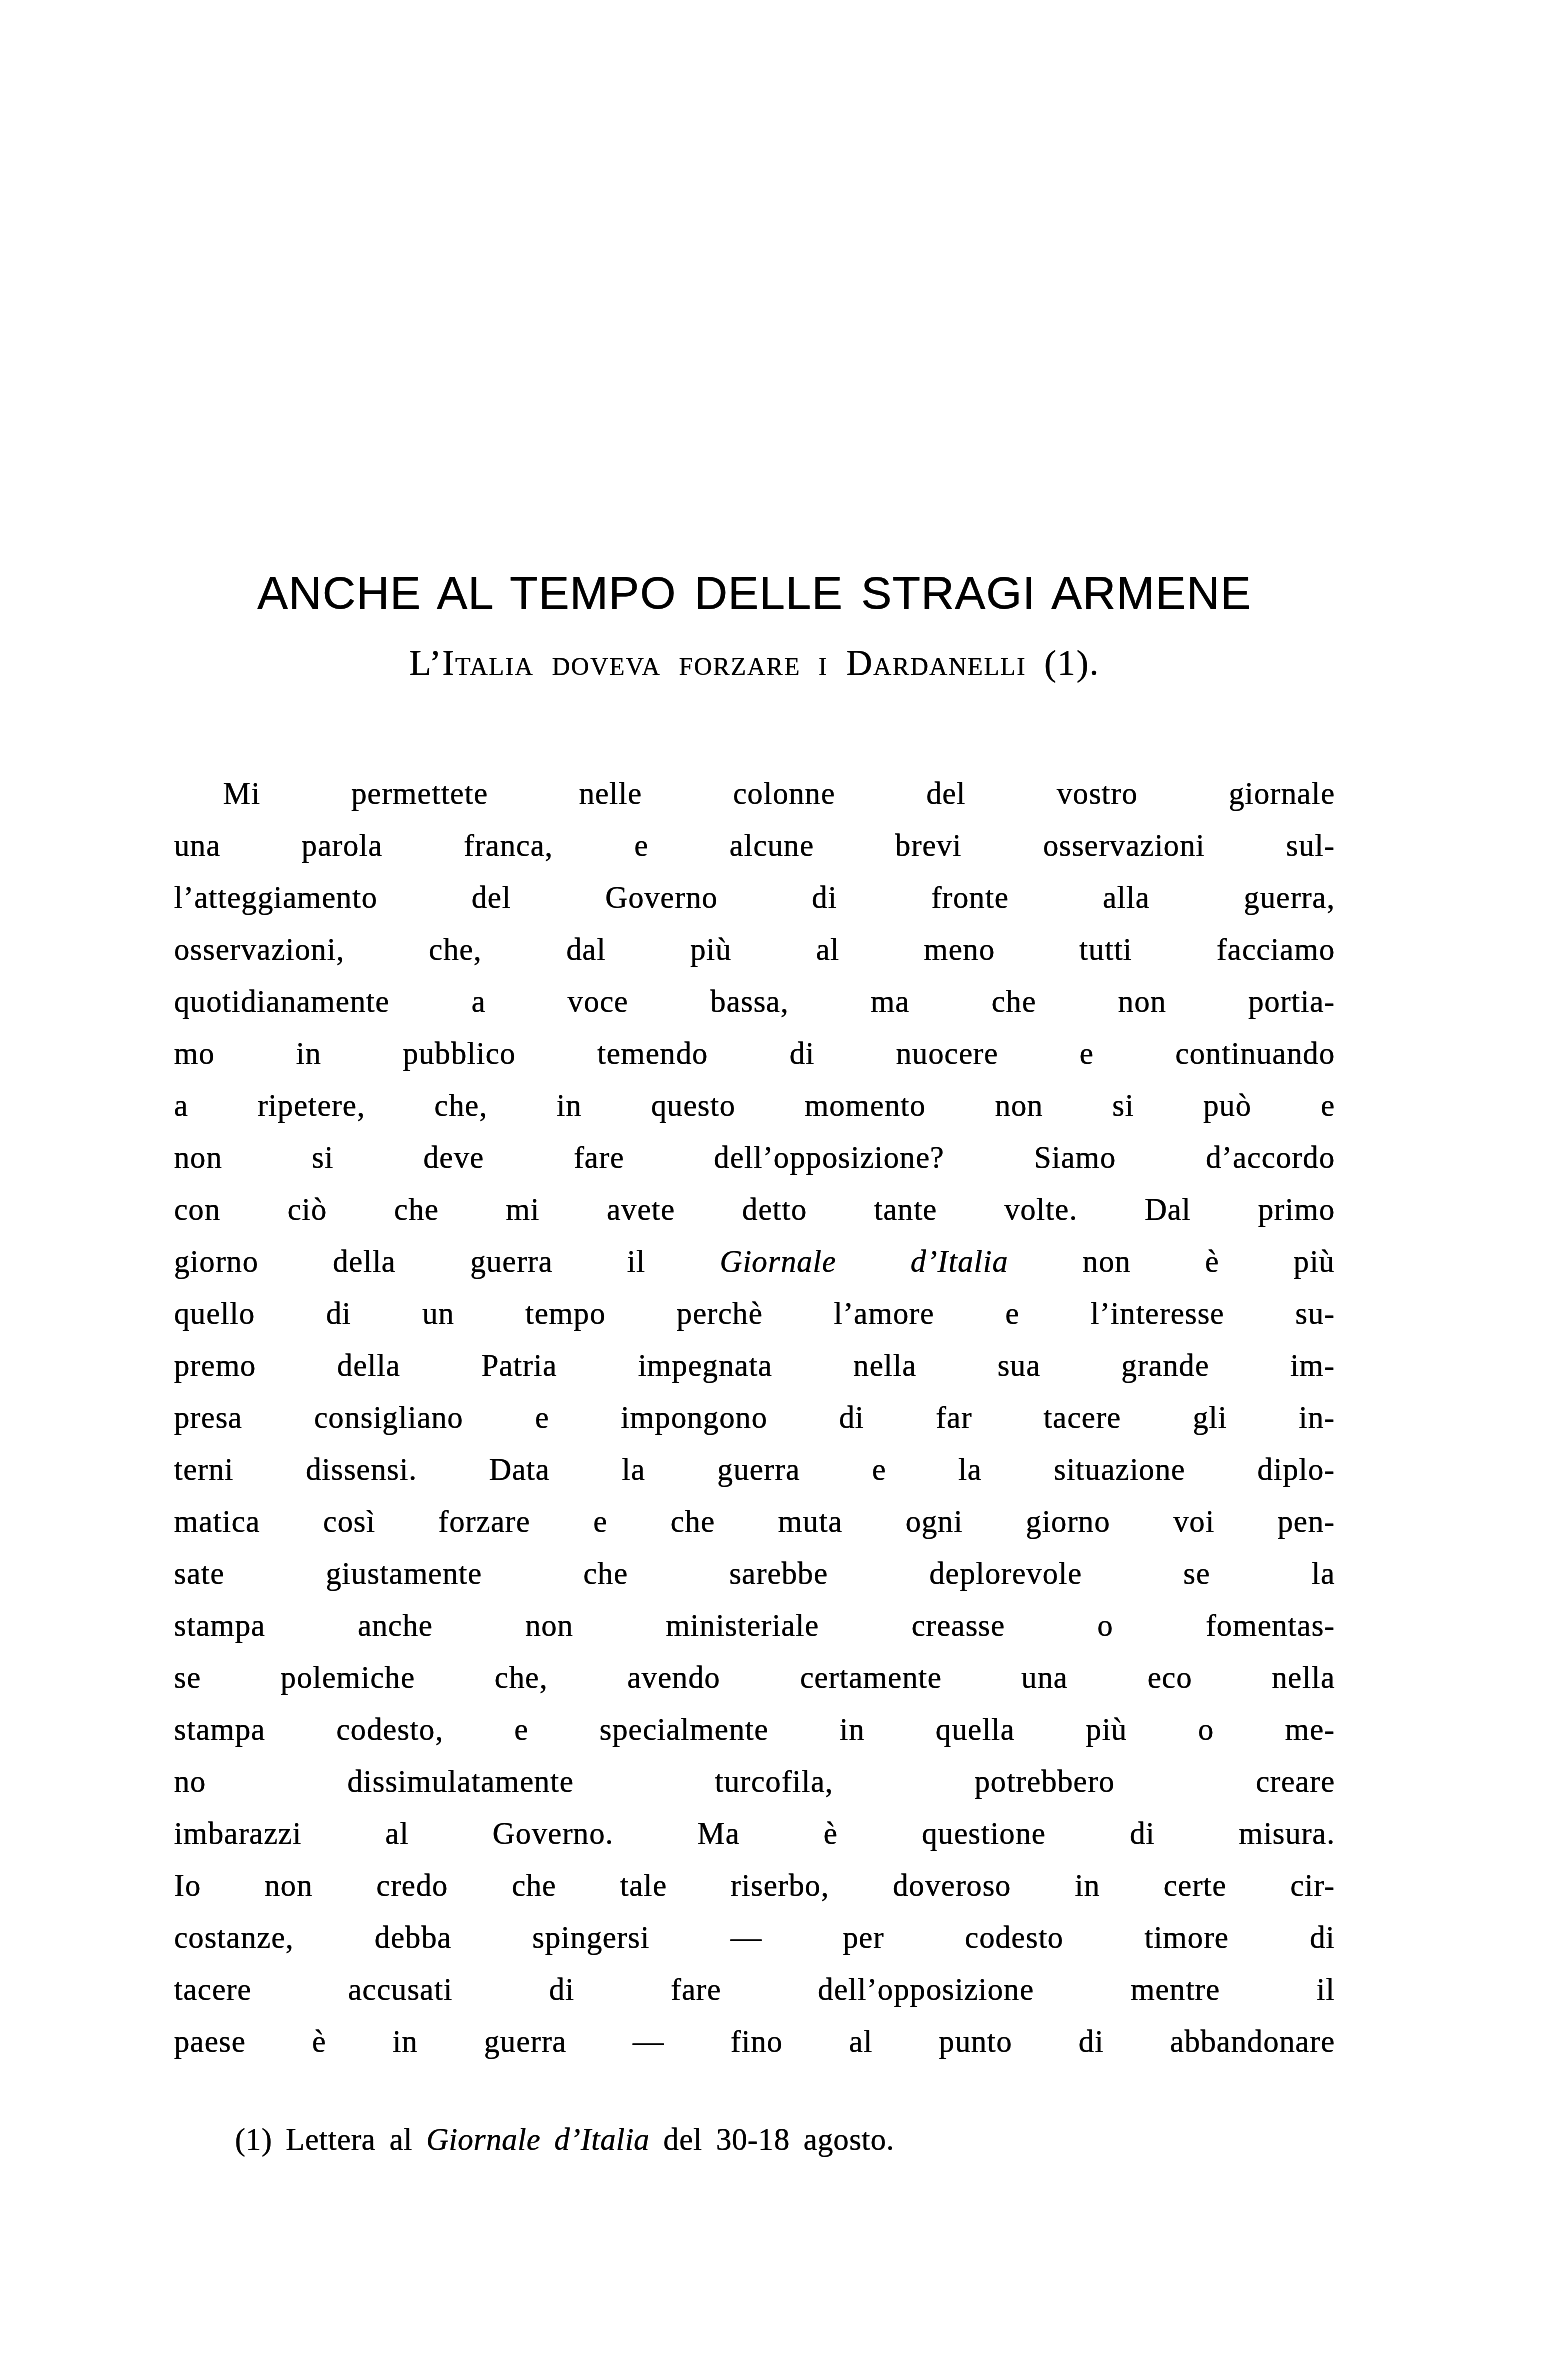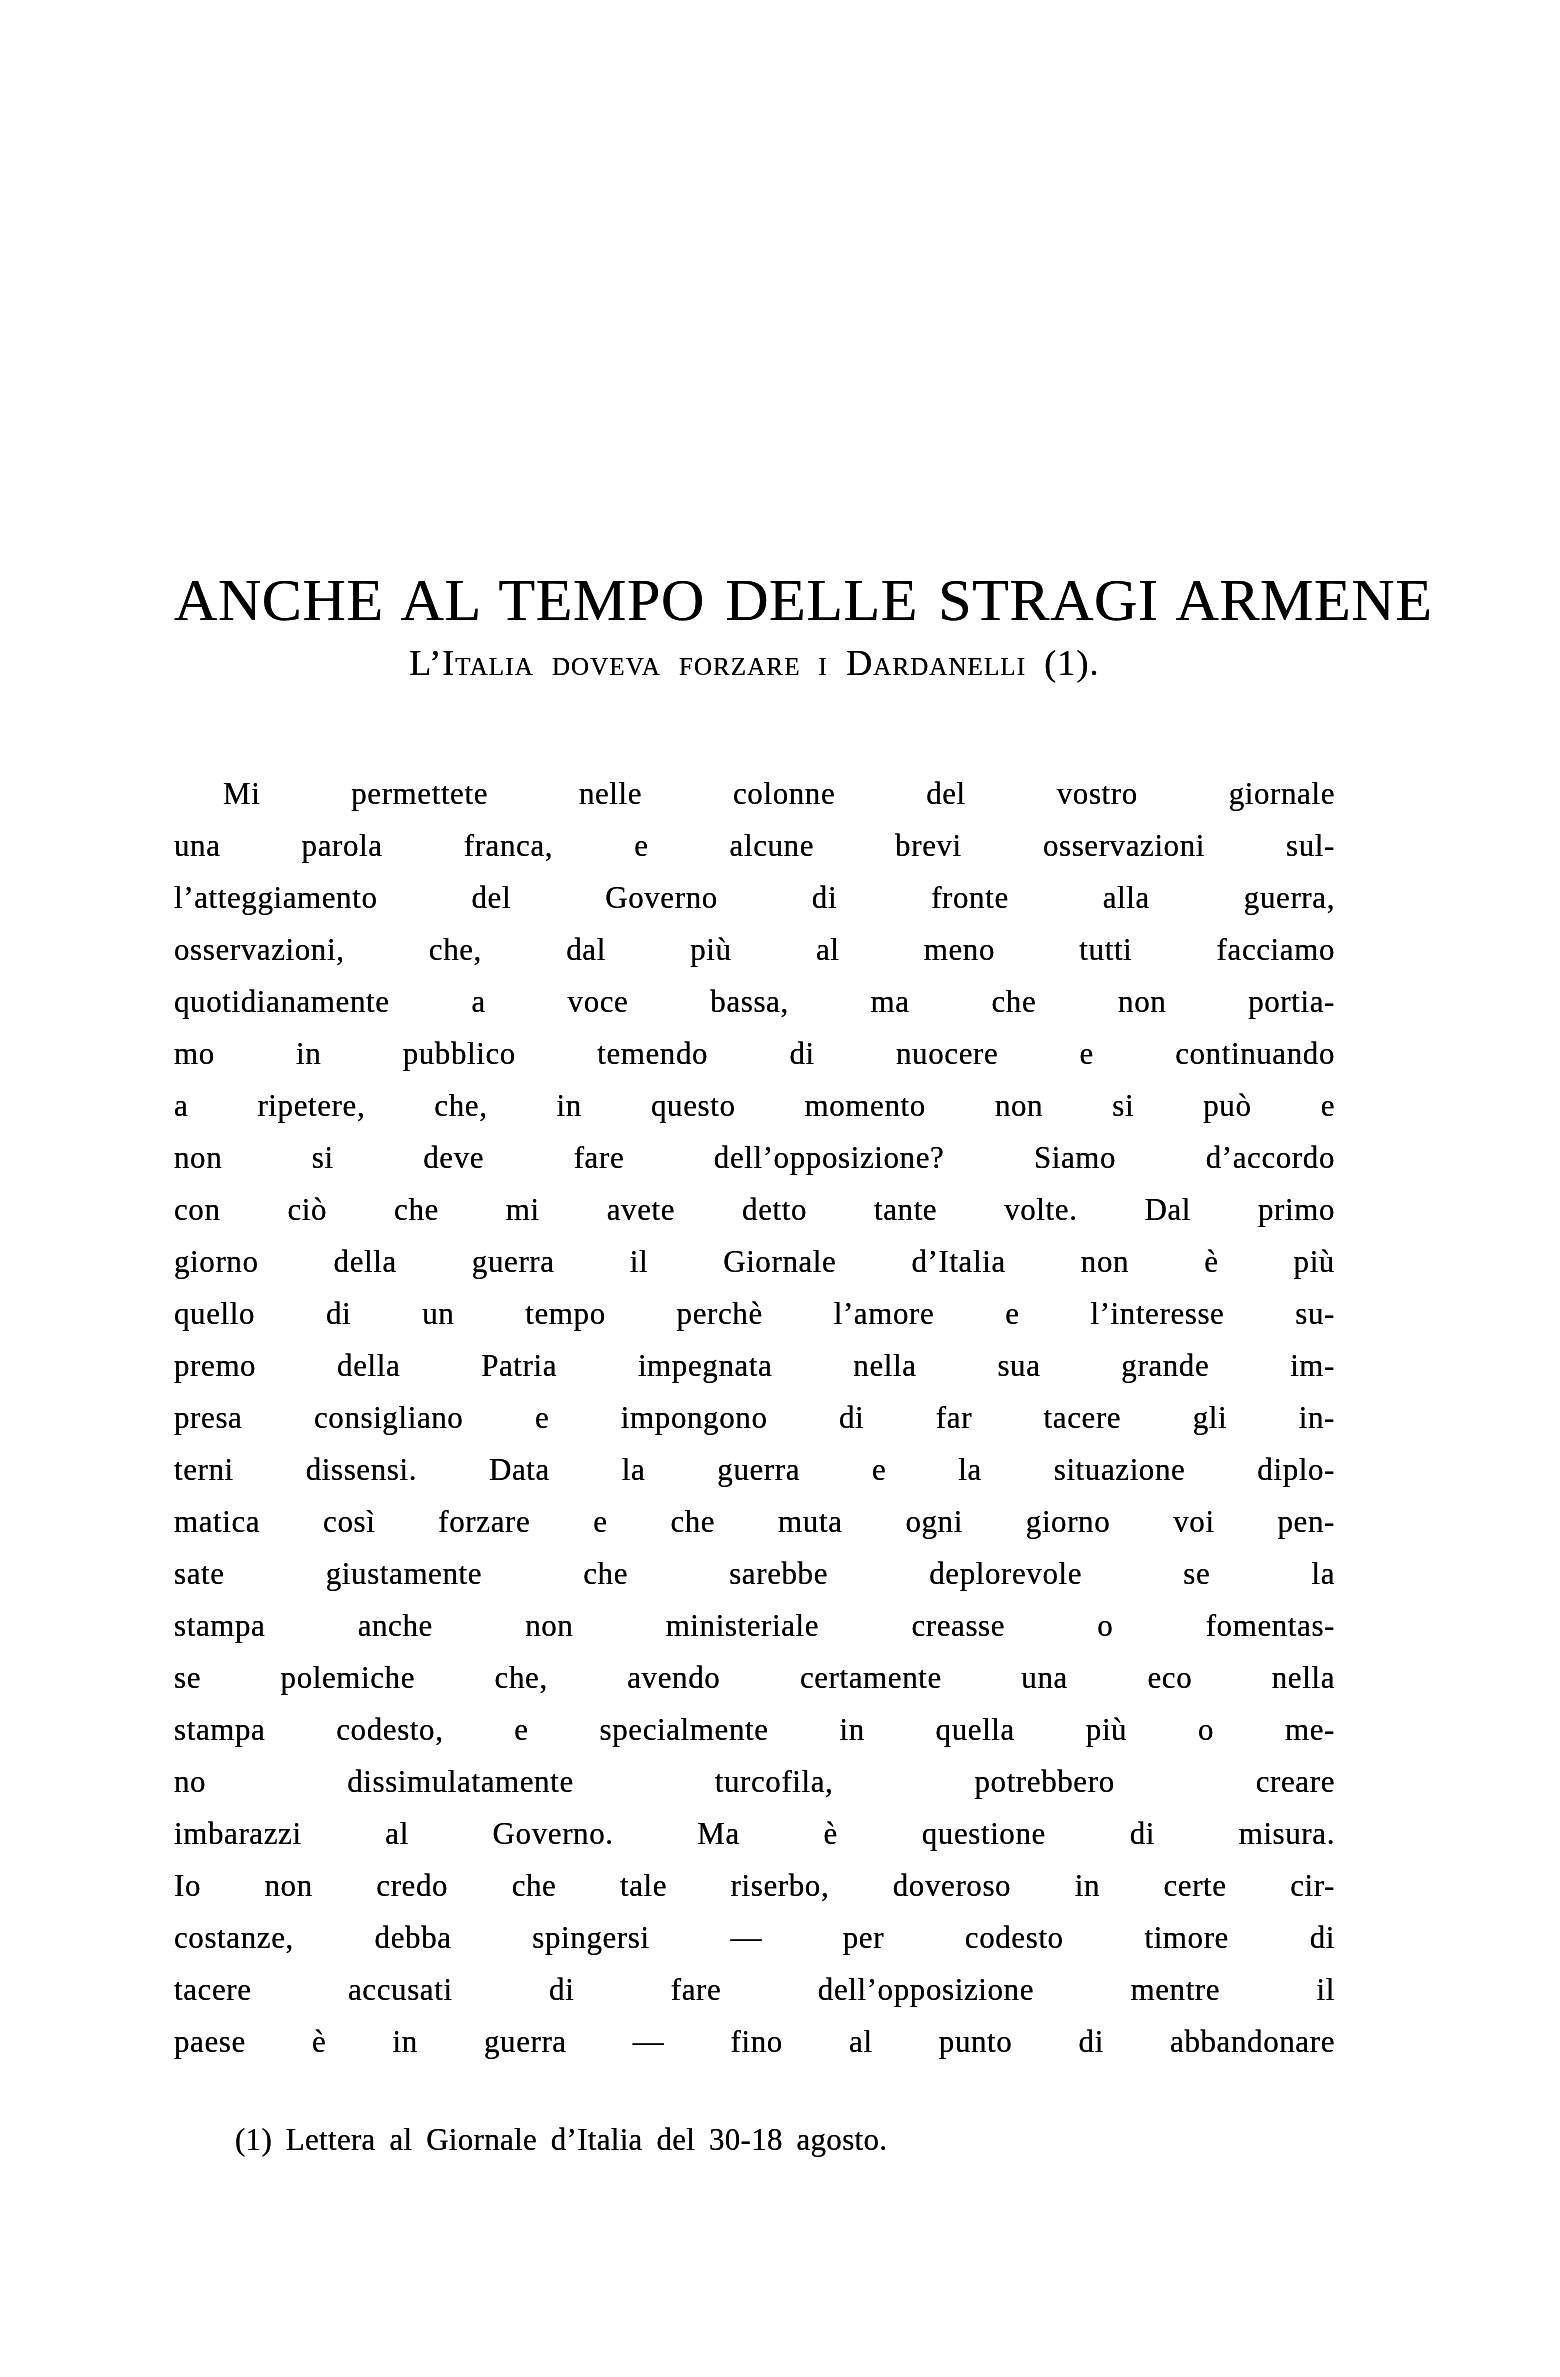--- a/index.html
+++ b/index.html
@@ -15,22 +15,22 @@
     color: #000000;
     font-family: "Liberation Serif", "DejaVu Serif", serif;
     overflow: hidden;
   }
   .page-title {
     position: absolute;
     top: 570px;
     left: 174px;
     width: 1161px;
     text-align: center;
-    font-family: Liberation Serif, serif;
-    font-size: 60px;
+    font-family: Liberation Sans, sans-serif;
+    font-size: 46px;
     font-weight: 400;
     letter-spacing: 0.6px;
     word-spacing: 4.6px;
     white-space: nowrap;
     line-height: 1;
     text-shadow: 0 0 0.6px #000;
   }
   .page-subtitle {
     position: absolute;
     top: 645px;
@@ -60,20 +60,21 @@
   .body-paragraph .line {
     text-align: justify;
     text-align-last: justify;
     height: 52px;
     overflow: visible;
   }
   .body-paragraph .line.first {
     padding-left: 49px;
   }
   .it {
+    font-style: italic;
   }
   .footnote {
     position: absolute;
     top: 2121px;
     left: 235px;
     font-size: 31px;
     line-height: 1.2;
     letter-spacing: 0.3px;
     word-spacing: 5.7px;
     white-space: nowrap;

